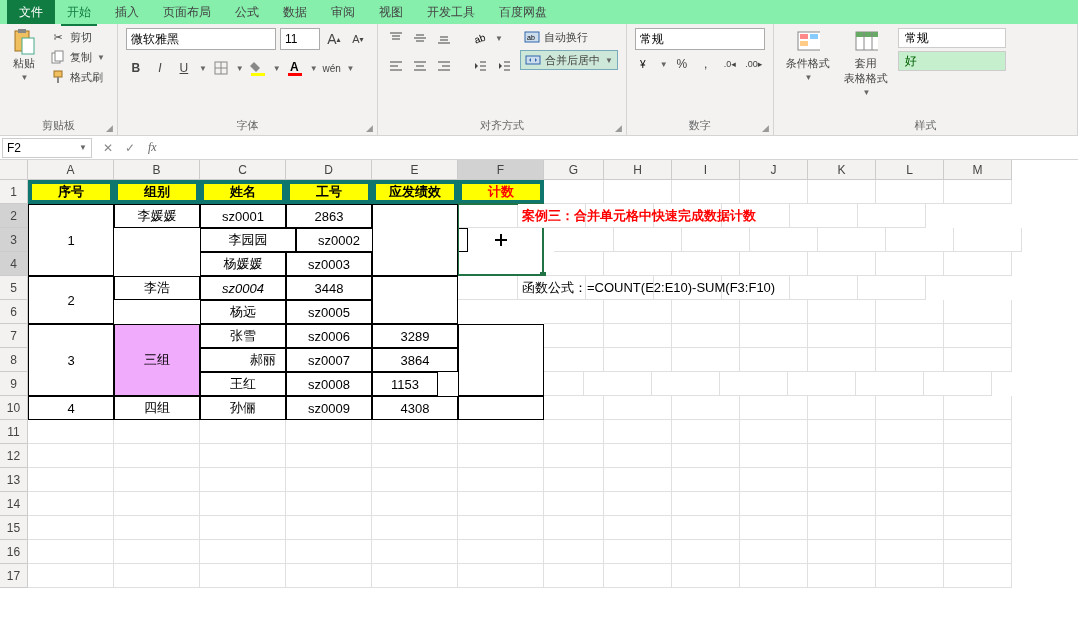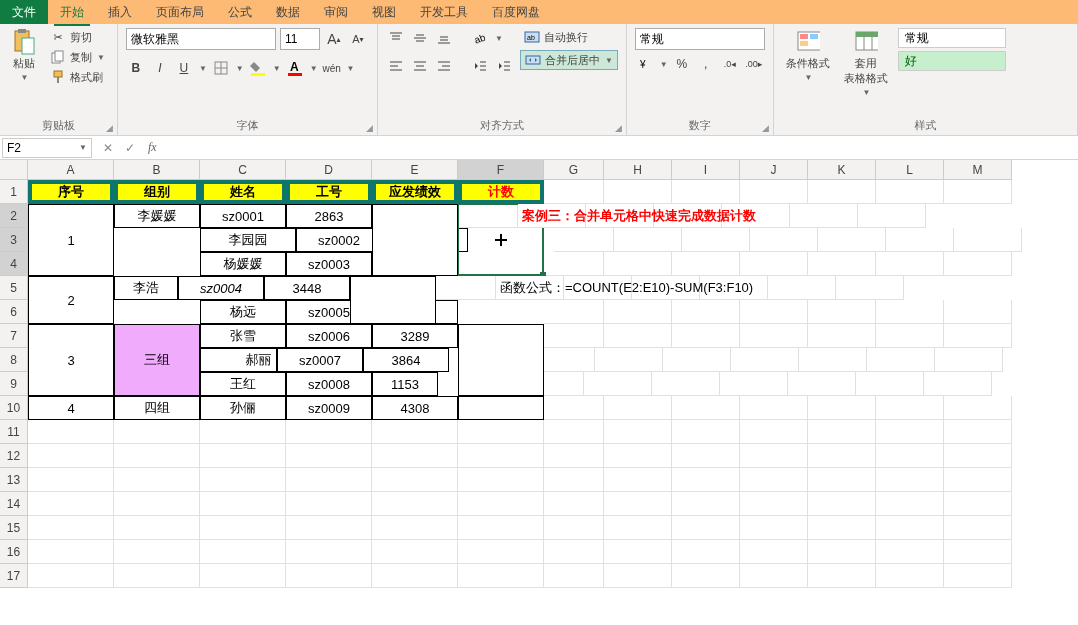--- a/index.html
+++ b/index.html
@@ -1,19 +1,19 @@
 <!DOCTYPE html>
 <html><head>
 <meta charset="utf-8">
 <style>
 * { box-sizing: border-box; margin: 0; padding: 0; font-family: "Microsoft YaHei", Arial, sans-serif; }
 body { background: #fff; font-size: 12px; overflow: hidden; width: 1078px; height: 625px; }
 
 
-.tabbar { display: flex; align-items: center; height: 24px; background: #fdba74; }
+.tabbar { display: flex; align-items: center; height: 24px; background: #86efac; padding-left: 7px; }
 .tabbar .filetab { background: #107c41; color: #fff; padding: 4px 12px; height: 24px; display: flex; align-items: center; }
 .tabbar .tab { padding: 4px 12px; color: #444; cursor: pointer; position: relative; }
 .tabbar .tab.active { color: #107c41; }
 .tabbar .tab.active::after { content: ""; position: absolute; left: 6px; right: 6px; bottom: -1px; height: 2px; background: #107c41; }
 
 
 .ribbon { display: flex; background: #f3f2f1; border-bottom: 1px solid #d4d4d4; height: 112px; }
 .group { border-right: 1px solid #d4d4d4; padding: 4px 8px 2px 8px; display: flex; flex-direction: column; justify-content: space-between; }
 .group-label { text-align: center; font-size: 11px; color: #666; padding-top: 2px; position: relative; }
 .group-label .dlaunch { position: absolute; right: -4px; bottom: 0; font-size: 9px; color: #999; cursor: pointer; }
@@ -432,21 +432,21 @@
         <div class="cell " style="width: 60px;"></div>
         <div class="cell " style="width: 68px;"></div>
         <div class="cell " style="width: 68px;"></div>
         <div class="cell " style="width: 68px;"></div>
         <div class="cell " style="width: 68px;"></div>
         <div class="cell " style="width: 68px;"></div>
         <div class="cell " style="width: 68px;"></div>
       </div>
       <div class="cellrow">
         <div class="cell td" style="width: 86px; height: 48px; margin-bottom: -24px; position: relative; z-index: 1; background: rgb(255, 255, 255);">2</div>
-        <div class="cell td" style="width: 64px;">李浩</div>
+        <div class="cell td" style="width: 86px;">李浩</div>
         <div class="cell td" style="width: 86px; font-style: italic;">sz0004</div>
         <div class="cell td" style="width: 86px;">3448</div>
         <div class="cell td" style="width: 86px; height: 48px; margin-bottom: -24px; position: relative; z-index: 1; background: rgb(255, 255, 255);"></div>
         <div class="cell " style="width: 60px;"></div>
         <div class="cell just-left" style="width: 68px; overflow: visible; z-index: 2; position: relative;">函数公式：=COUNT(E2:E10)-SUM(F3:F10)</div>
         <div class="cell " style="width: 68px;"></div>
         <div class="cell " style="width: 68px;"></div>
         <div class="cell " style="width: 68px;"></div>
         <div class="cell " style="width: 68px;"></div>
         <div class="cell " style="width: 68px;"></div>
@@ -477,21 +477,21 @@
         <div class="cell " style="width: 68px;"></div>
         <div class="cell " style="width: 68px;"></div>
         <div class="cell " style="width: 68px;"></div>
         <div class="cell " style="width: 68px;"></div>
         <div class="cell " style="width: 68px;"></div>
         <div class="cell " style="width: 68px;"></div>
       </div>
       <div class="cellrow">
         <div class="cell " style="width: 86px; visibility: hidden;"></div>
         <div class="cell " style="width: 86px; visibility: hidden;"></div>
-        <div class="cell td" style="width: 77px; padding-left: 40px;">郝丽</div>
+        <div class="cell td" style="width: 86px; padding-left: 40px;">郝丽</div>
         <div class="cell td" style="width: 86px;">sz0007</div>
         <div class="cell td" style="width: 86px;">3864</div>
         <div class="cell " style="width: 86px; visibility: hidden;"></div>
         <div class="cell " style="width: 60px;"></div>
         <div class="cell " style="width: 68px;"></div>
         <div class="cell " style="width: 68px;"></div>
         <div class="cell " style="width: 68px;"></div>
         <div class="cell " style="width: 68px;"></div>
         <div class="cell " style="width: 68px;"></div>
         <div class="cell " style="width: 68px;"></div>

